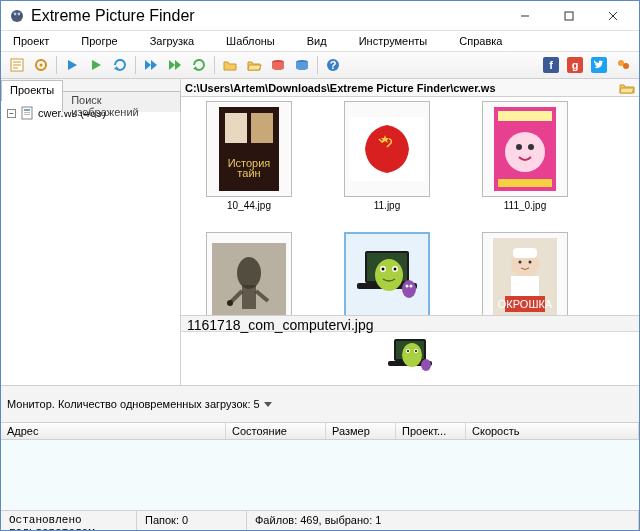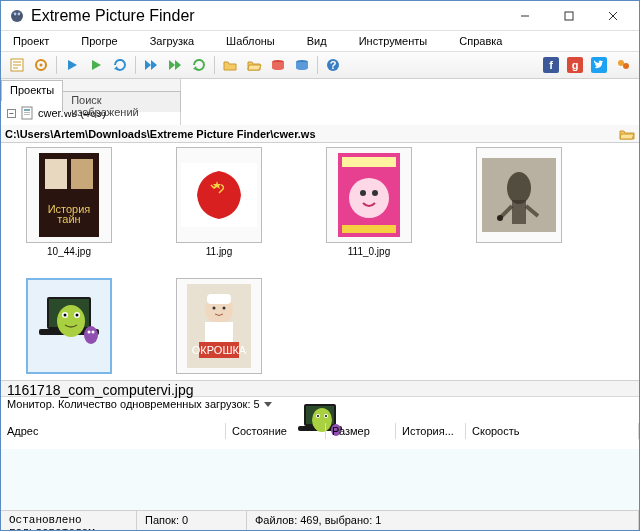--- a/index.html
+++ b/index.html
@@ -15,40 +15,40 @@
 .menubar { height: 20px; display: flex; align-items: center; padding: 0 6px; gap: 20px; }
 .menubar span { padding: 2px 6px; color: #000; }
 
 
 .toolbar { height: 28px; background: linear-gradient(#fcfcfc,#f0f0f0); border-top: 1px solid #e0e0e0; border-bottom: 1px solid #d0d0d0; display: flex; align-items: center; padding: 0 4px; }
 .toolbar .tb-btn { width: 22px; height: 22px; display: flex; align-items: center; justify-content: center; margin: 0 1px; border-radius: 2px; }
 .toolbar .tb-sep { width: 1px; height: 18px; background: #ccc; margin: 0 3px; }
 .toolbar .tb-spacer { flex: 1; }
 
 
-.main { display: flex; height: 306px; flex-direction: column; }
+.main { display: flex; height: 306px; }
 .left-pane { width: 180px; border-right: 1px solid #d0d0d0; display: flex; flex-direction: column; }
 .right-pane { flex: 1; display: flex; flex-direction: column; }
 
 
 .tabs { height: 22px; display: flex; background: #f4f4f4; border-bottom: 1px solid #c0c0c0; }
 .tab { padding: 3px 8px; border: 1px solid #c0c0c0; border-bottom: none; background: #fff; margin-right: -1px; font-size: 11px; position: relative; top: 1px; }
 .tab.inactive { background: #f0f0f0; top: 12px; padding-top: 2px; color: #444; }
 
 
 .tree { flex: 1; background: #fff; padding: 4px; }
 .tree-item { display: flex; align-items: center; gap: 4px; padding: 1px 2px; }
 .tree-toggle { width: 9px; height: 9px; border: 1px solid #888; display: inline-flex; align-items: center; justify-content: center; font-size: 8px; line-height: 7px; }
 
 
 .pathbar { height: 18px; background: #f8f8f8; border-bottom: 1px solid #d0d0d0; display: flex; align-items: center; padding: 0 4px; font-weight: bold; font-size: 11px; gap: 20px; }
 .pathbar .folder-icon { margin-left: auto; }
 
 
-.thumbgrid { flex: 1; background: #fff; padding: 4px 8px; display: flex; flex-wrap: wrap; gap: 20px 30px; align-content: flex-start; overflow: hidden; }
+.thumbgrid { flex: 1; background: #fff; padding: 4px 8px; display: flex; flex-wrap: wrap; gap: 20px 18px; align-content: flex-start; overflow: hidden; }
 .thumb-wrap { width: 120px; text-align: center; }
 .thumb { width: 86px; height: 96px; border: 1px solid #bbb; margin: 0 auto 2px; display: flex; align-items: center; justify-content: center; background: #fafafa; position: relative; }
 .thumb-wrap.sel .thumb { border: 2px solid #7ab6e8; background: #e8f2fb; }
 .thumb-label { font-size: 10px; white-space: nowrap; overflow: hidden; text-overflow: ellipsis; padding: 1px 2px; }
 
 
 .preview { height: 70px; border-top: 1px solid #d0d0d0; }
 .preview-head { height: 16px; background: #f4f4f4; font-size: 14px; padding: 1px 6px; border-bottom: 1px solid #d8d8d8; }
 .preview-body { height: 52px; display: flex; align-items: center; justify-content: center; background: #fff; }
 
@@ -362,21 +362,21 @@
       <svg width="8" height="5">
         <polygon points="0,0 8,0 4,5" fill="#555"></polygon>
       </svg>
     </span>
 </div>
 
 <div class="dl-head">
   <div class="col" style="width:225px">Адрес</div>
   <div class="col" style="width:100px">Состояние</div>
   <div class="col" style="width:70px">Размер</div>
-  <div class="col" style="width:70px">История...</div>
+  <div class="col" style="width:70px">Проект...</div>
   <div class="col" style="flex:1">Скорость</div>
 </div>
 <div class="dl-body"></div>
 
 <div class="statusbar">
   <div class="cell">Остановлено пользователем</div>
   <div class="cell" style="width:110px">Папок: 0</div>
   <div class="cell" style="flex:1">Файлов: 469, выбрано: 1</div>
 </div>
 

